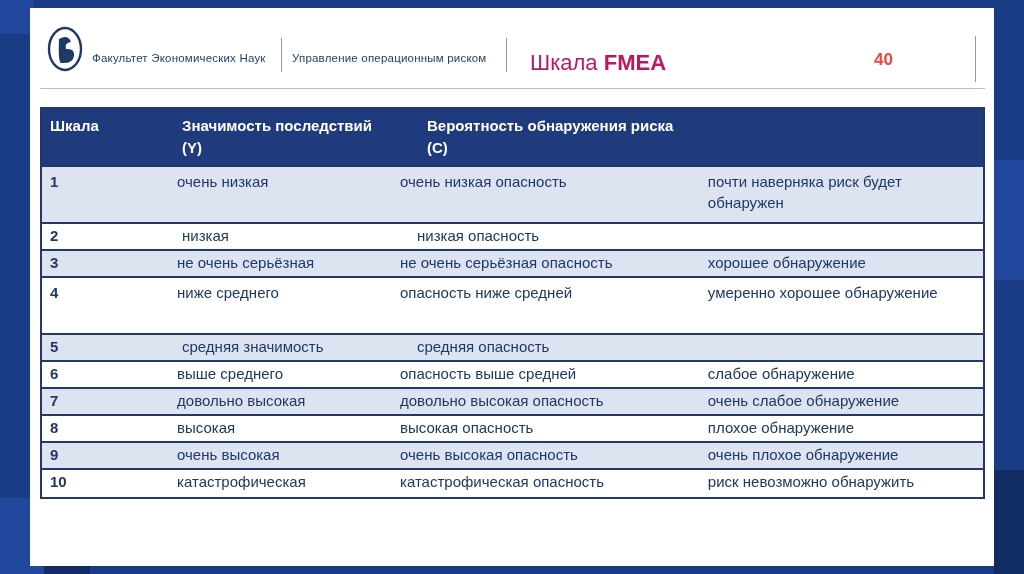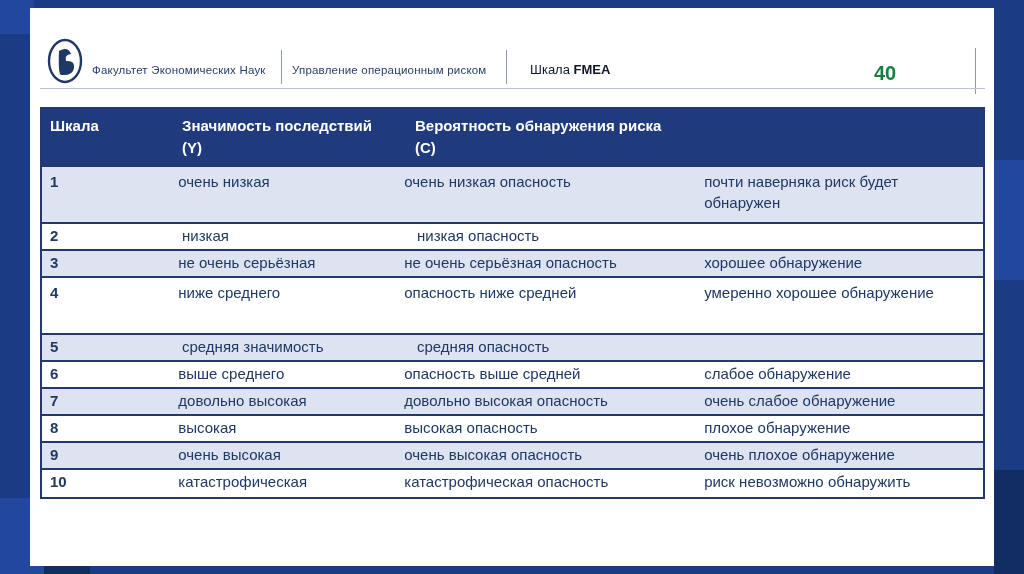--- a/index.html
+++ b/index.html
@@ -12,58 +12,58 @@
   .d-tl{left:0;top:0;width:34px;height:34px;background:#21489c;}
   .d-bl1{left:0;bottom:0;width:90px;height:76px;background:#21489c;}
   .d-bl2{left:44px;bottom:0;width:46px;height:38px;background:#102c63;}
   .d-r1{right:0;top:160px;width:30px;height:120px;background:#21489c;}
   .d-r2{right:0;bottom:0;width:30px;height:104px;background:#102c63;}
   .slide{
     position:absolute;left:30px;top:8px;width:964px;height:558px;
     background:#ffffff;
   }
   
-  .sl-header{position:absolute;left:0;top:12px;width:100%;height:80px;}
+  .sl-header{position:absolute;left:0;top:0;width:100%;height:80px;}
   .logo{position:absolute;left:16px;top:18px;width:38px;height:46px;}
   .small-label{
     position:absolute;top:44px;font-size:11.5px;color:#27406e;letter-spacing:.2px;
   }
   .faculty{left:62px;}
   .course{left:262px;}
   .vsep{position:absolute;width:1px;background:#8d97b8;}
   .vsep-1{left:251px;top:30px;height:34px;}
   .vsep-2{left:476px;top:30px;height:34px;}
   .vsep-3{left:945px;top:28px;height:46px;}
   .slide-title{
-    position:absolute;left:500px;top:42px;font-size:13px;color:#0f172a;
+    position:absolute;left:500px;top:42px;font-size:22px;color:#be185d;
   }
   .slide-title b{font-weight:bold;}
   .page-number{
-    position:absolute;left:844px;top:42px;font-size:20px;font-weight:bold;color:#15803d;
+    position:absolute;left:844px;top:42px;font-size:17px;font-weight:bold;color:#ef4444;
   }
   .header-rule{
     position:absolute;left:10px;top:80px;width:945px;height:1px;background:#b7c0d6;
   }
   
   .fmea-table{
     position:absolute;left:10px;top:99px;width:945px;
     border:2px solid #24386b;box-sizing:border-box;
     color:#1f3864;font-size:15px;
   }
   .trow{display:flex;align-items:stretch;}
   .trow + .trow{border-top:2px solid #24386b;}
   .thead{
     background:#1f3a7d;color:#ffffff;font-weight:bold;height:56px;
   }
   .th{white-space:pre-line;line-height:1.45;padding-top:6px;}
   .td,.th{box-sizing:border-box;overflow:hidden;}
   .c1{width:103px;padding-left:8px;}
   .c2{width:235px;padding-left:5px;margin-left:32px;}
   .c3{width:314px;padding-left:5px;}
-  .c4{width:293px;padding-left:3px;padding-right:6px;}
+  .c4{width:293px;padding-left:3px;padding-right:6px;margin-left:12px;}
   .r{height:25px;}
   .r .td{padding-top:3px;}
   .tall{height:55px;}
   .tall .td{padding-top:4px;line-height:1.4;}
   .last{height:27px;}
   .band{background:#dde3f0;}
   .num{font-weight:bold;}
 </style>
 </head>
 <body>

